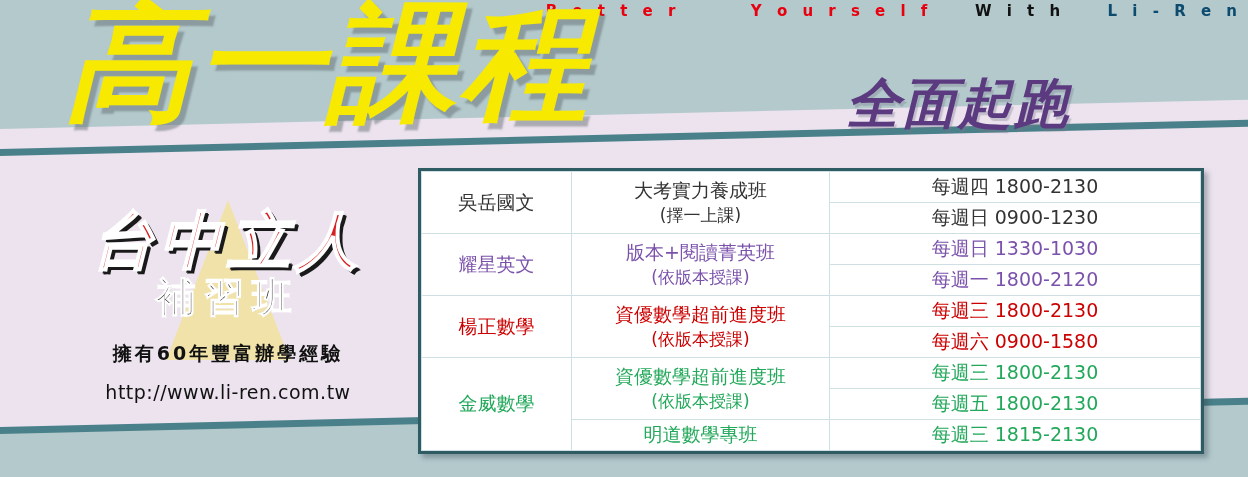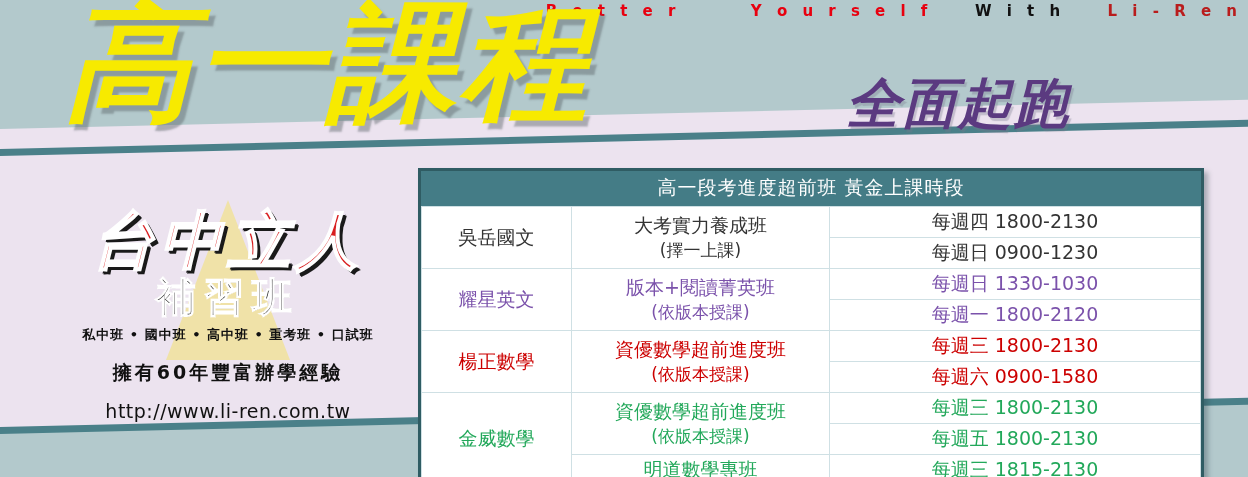--- a/index.html
+++ b/index.html
@@ -51,21 +51,21 @@
 
   
   .tagline {
     position:absolute; top:2px; right:6px;
     font-size:15px; font-weight:bold; letter-spacing:5px;
     white-space:nowrap;
     font-family:"DejaVu Sans","Liberation Sans",sans-serif;
   }
   .tl-red   { color:#e8000f;margin-left:28px; }
   .tl-black { color:#111111; }
-  .tl-yellow{ color:#b91c1c;margin-top:36px; }
+  .tl-yellow{ color:#0c4a6e;margin-top:36px; }
 
   
   .headline {
     position:absolute; left:64px; top:6px;
     font-size:128px; line-height:1.05; font-weight:bold; font-style:italic;
     color:#f7ea00;
     letter-spacing:4px;
     white-space:nowrap;
     text-shadow: 5px 6px 2px rgba(90,100,105,0.45);
     font-family:Liberation Mono, monospace;
@@ -192,27 +192,25 @@
     <span class="tl-yellow">L i - R e n</span>
   </div>
 
   <div class="headline">高一課程</div>
   <div class="subhead">全面起跑</div>
 
   <div class="logo-wrap">
     <div class="logo-tri"></div>
     <div class="logo-main">台中立人</div>
     <div class="logo-sub">補習班</div>
-    <div class="logo-tags">私中班 • 國中班 • 高中班 • 重考班 • 口試班</div>
     <div class="logo-exp">擁有60年豐富辦學經驗</div>
     <div class="logo-url">http://www.li-ren.com.tw</div>
   </div>
 
   <div class="table-shell">
-    <div class="tbl-header">高一段考進度超前班  黃金上課時段</div>
     <table class="sched">
       <colgroup>
         <col class="col-teacher">
           <col class="col-course">
           <col class="col-time">
       </colgroup>
       <tbody id="sched-body">
           <tr class="r-h">
             <td rowspan="2" style="color: rgb(51, 51, 51); margin-left: 36px;">吳岳國文</td>
             <td rowspan="2" style="color: rgb(51, 51, 51);"><span>大考實力養成班</span><span class="course-sub">(擇一上課)</span></td>

